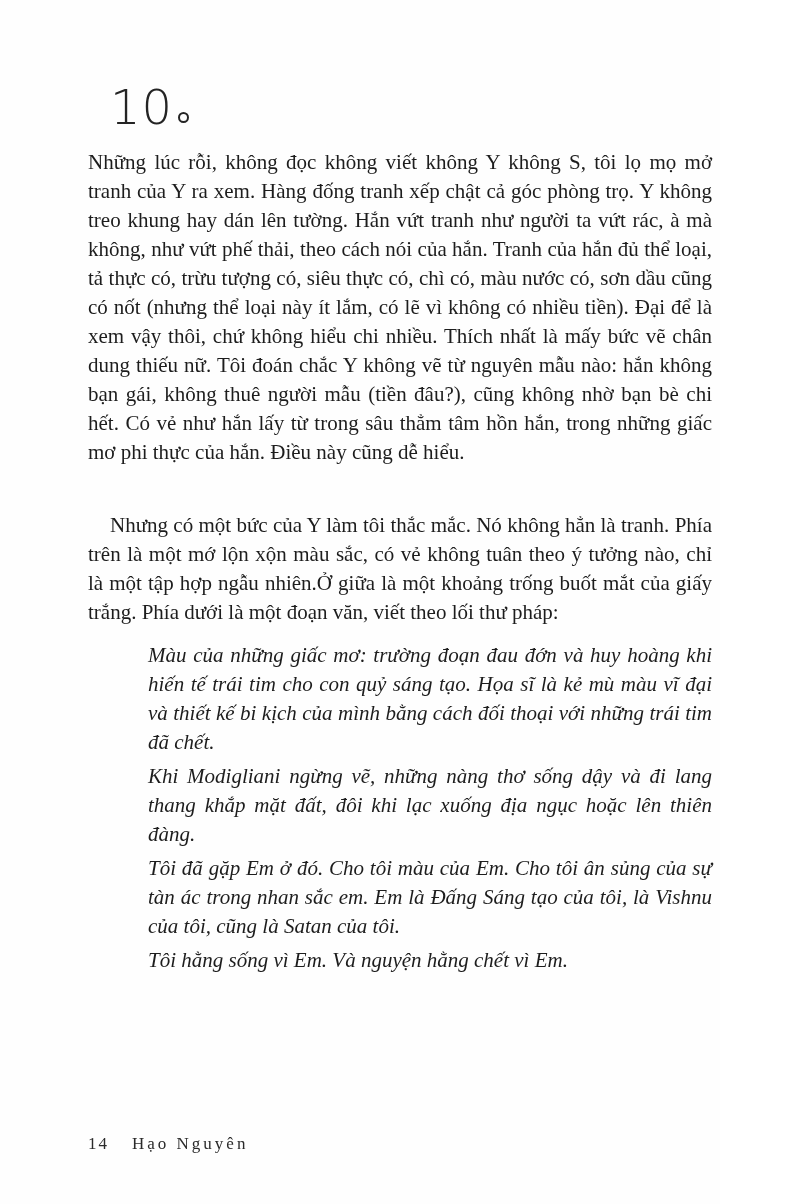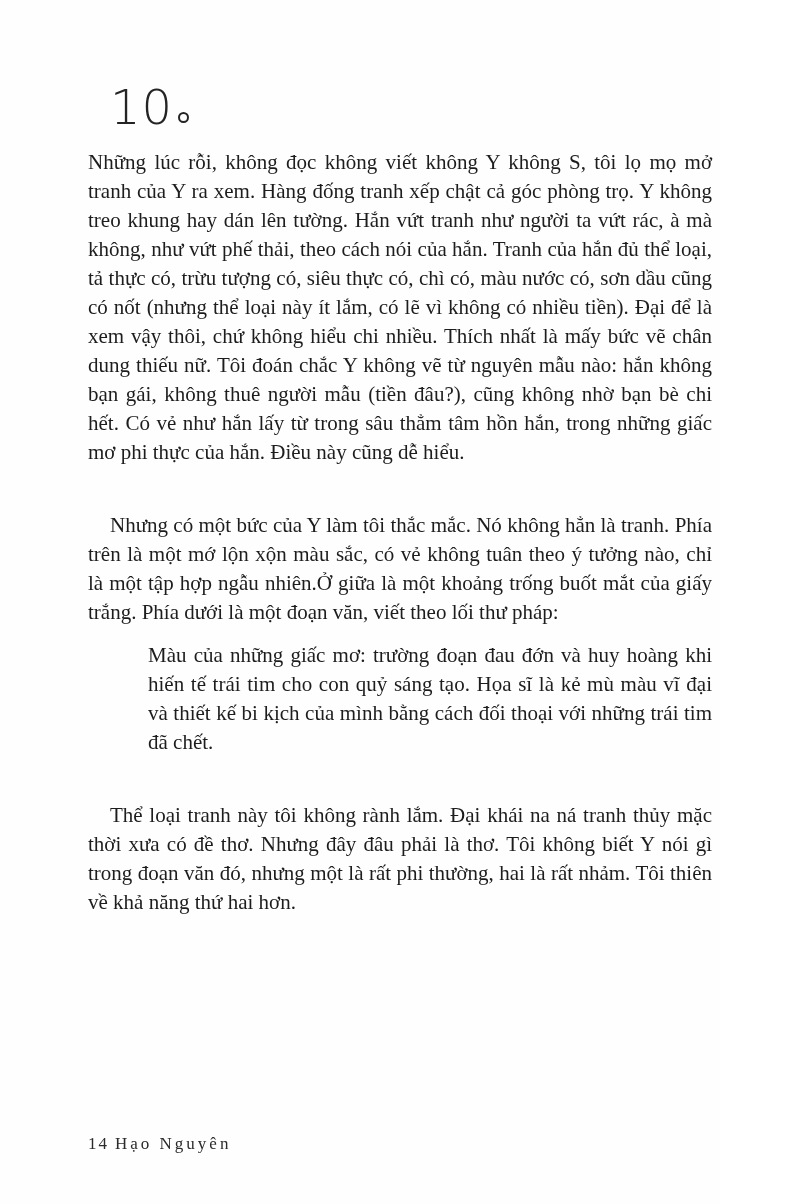--- a/index.html
+++ b/index.html
@@ -52,37 +52,38 @@
     margin-bottom: 14px;
   }
   p.body-para.indent { text-indent: 22px; margin-top: 44px; }
   .quote-block {
     margin-left: 60px;
     margin-top: 6px;
     margin-bottom: 16px;
     width: 564px;
   }
   .quote-block p {
+    font-style: italic;
     font-size: 21px;
     line-height: 29px;
     text-align: justify;
     margin-bottom: 5px;
   }
   .page-footer {
     position: absolute;
     left: 88px;
     top: 1134px;
     font-size: 17px;
     color: #2a2a2a;
     display: flex;
     align-items: baseline;
   }
   .page-footer .page-number {
     letter-spacing: 2px;
-    margin-right: 6px;
+    margin-right: 23px;
   }
   .page-footer .author-name {
     letter-spacing: 3px;
     text-align: center;
   }
 </style>
 </head>
 <body>
 
 <div class="page">
@@ -92,23 +93,25 @@
       <span>10</span>
       <span class="chapter-ring"></span>
     </div>
 
     <p class="body-para">Những lúc rỗi, không đọc không viết không Y không S, tôi lọ mọ mở tranh của Y ra xem. Hàng đống tranh xếp chật cả góc phòng trọ. Y không treo khung hay dán lên tường. Hắn vứt tranh như người ta vứt rác, à mà không, như vứt phế thải, theo cách nói của hắn. Tranh của hắn đủ thể loại, tả thực có, trừu tượng có, siêu thực có, chì có, màu nước có, sơn dầu cũng có nốt (nhưng thể loại này ít lắm, có lẽ vì không có nhiều tiền). Đại để là xem vậy thôi, chứ không hiểu chi nhiều. Thích nhất là mấy bức vẽ chân dung thiếu nữ. Tôi đoán chắc Y không vẽ từ nguyên mẫu nào: hắn không bạn gái, không thuê người mẫu (tiền đâu?), cũng không nhờ bạn bè chi hết. Có vẻ như hắn lấy từ trong sâu thẳm tâm hồn hắn, trong những giấc mơ phi thực của hắn. Điều này cũng dễ hiểu.</p>
 
     <p class="body-para indent">Nhưng có một bức của Y làm tôi thắc mắc. Nó không hẳn là tranh. Phía trên là một mớ lộn xộn màu sắc, có vẻ không tuân theo ý tưởng nào, chỉ là một tập hợp ngẫu nhiên.Ở giữa là một khoảng trống buốt mắt của giấy trắng. Phía dưới là một đoạn văn, viết theo lối thư pháp:</p>
 
     <div class="quote-block">
       <p>Màu của những giấc mơ: trường đoạn đau đớn và huy hoàng khi hiến tế trái tim cho con quỷ sáng tạo. Họa sĩ là kẻ mù màu vĩ đại và thiết kế bi kịch của mình bằng cách đối thoại với những trái tim đã chết.</p>
+      <p>Khi Modigliani ngừng vẽ, những nàng thơ sống dậy và đi lang thang khắp mặt đất, đôi khi lạc xuống địa ngục hoặc lên thiên đàng.</p>
+      <p>Tôi đã gặp Em ở đó. Cho tôi màu của Em. Cho tôi ân sủng của sự tàn ác trong nhan sắc em. Em là Đấng Sáng tạo của tôi, là Vishnu của tôi, cũng là Satan của tôi.</p>
+      <p>Tôi hằng sống vì Em. Và nguyện hằng chết vì Em.</p>
     </div>
 
-    <p class="body-para indent">Thể loại tranh này tôi không rành lắm. Đại khái na ná tranh thủy mặc thời xưa có đề thơ. Nhưng đây đâu phải là thơ. Tôi không biết Y nói gì trong đoạn văn đó, nhưng một là rất phi thường, hai là rất nhảm. Tôi thiên về khả năng thứ hai hơn.</p>
 
 
   </div>
 
   <div class="page-footer">
     <span class="page-number">14</span>
     <span class="author-name">Hạo Nguyên</span>
   </div>
 </div>
 

